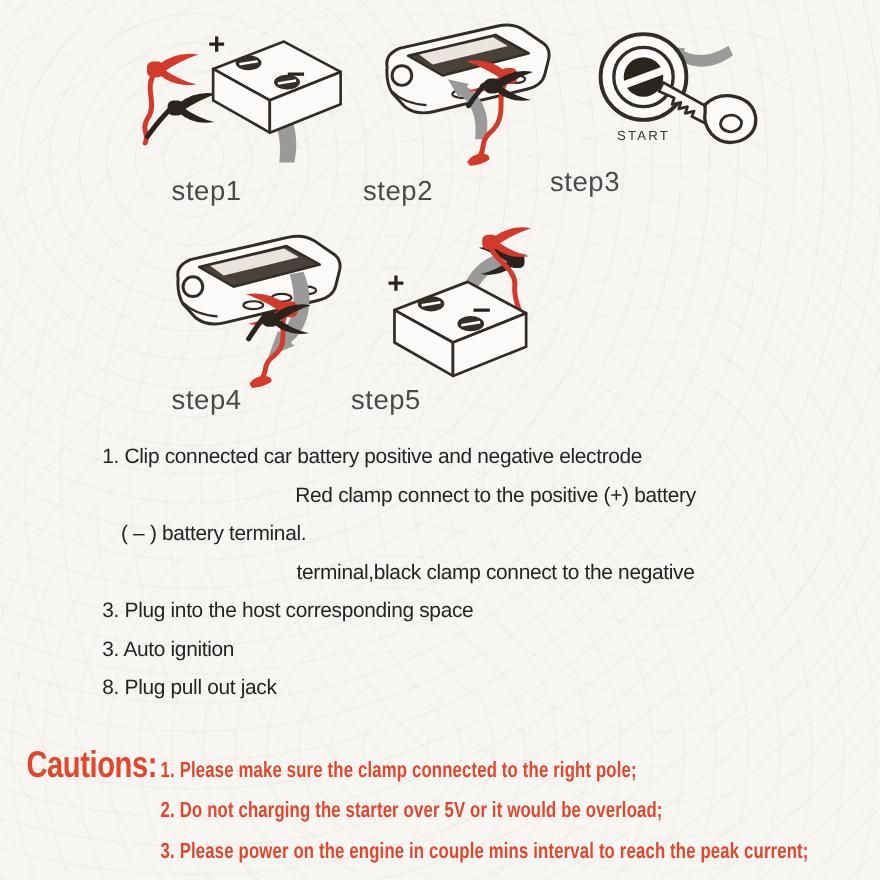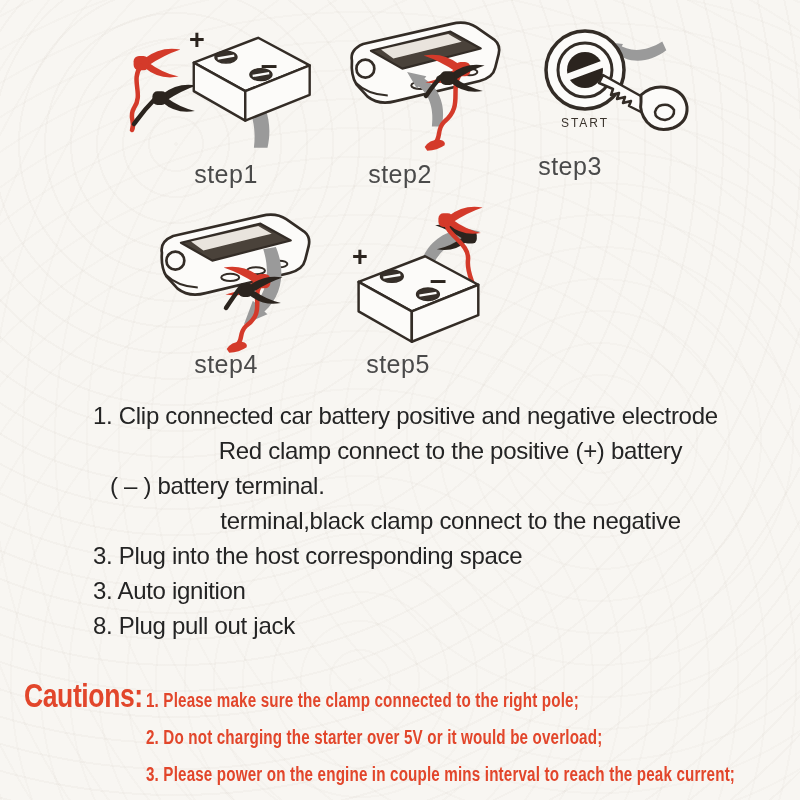--- a/index.html
+++ b/index.html
@@ -12,26 +12,26 @@
   
   body::before{
     content:"";position:absolute;inset:0;pointer-events:none;
     background:
       repeating-radial-gradient(circle at 22% 18%, rgba(160,145,130,0.05) 0 2px, transparent 2px 26px),
       repeating-radial-gradient(circle at 75% 55%, rgba(160,145,130,0.04) 0 2px, transparent 2px 32px),
       repeating-radial-gradient(circle at 45% 85%, rgba(160,145,130,0.04) 0 2px, transparent 2px 29px);
   }
   .fig{position:absolute;}
   .step-label{
-    position:absolute;width:140px;text-align:center;
+    position:absolute;width:140px;text-align:left;
     font-size:25px;color:#4a4a4a;letter-spacing:0.5px;
   }
   .instructions{
     position:absolute;left:93px;top:398px;width:690px;
-    font-size:24px;letter-spacing:-0.3px;color:#242424;
+    font-size:19px;letter-spacing:-0.3px;color:#242424;
   }
   .instr-line{line-height:35px;white-space:pre;}
   .indent-a{padding-left:25px;text-align:center;}
   .indent-b{padding-left:17px;}
   .caution-heading{
     position:absolute;left:24px;top:676px;
     font-size:34px;font-weight:bold;color:#e2462b;
     transform:scaleX(0.78);transform-origin:left top;
     letter-spacing:-0.5px;white-space:nowrap;
   }
@@ -170,21 +170,21 @@
     <use href="#sym-battery" xlink:href="#sym-battery" transform="translate(4,42) scale(0.95)"></use>
   </g>
   <text x="32" y="66" text-anchor="middle" font-size="27" font-weight="bold" fill="#2b241e">+</text>
   <text x="110" y="90" text-anchor="middle" font-size="30" font-weight="bold" fill="#2b241e">–</text>
 </svg>
 
 <div class="step-label" style="left:156px;top:160px">step1</div>
 <div class="step-label" style="left:330px;top:160px">step2</div>
 <div class="step-label" style="left:500px;top:152px">step3</div>
 <div class="step-label" style="left:156px;top:350px">step4</div>
-<div class="step-label" style="left:328px;top:350px">step5</div>
+<div class="step-label" style="left:319px;top:350px">step5</div>
 
 <div class="instructions">
   <div class="instr-line">1. Clip connected car battery positive and negative electrode</div>
   <div class="instr-line indent-a">Red clamp connect to the positive (+) battery</div>
   <div class="instr-line indent-b">( – ) battery terminal.</div>
   <div class="instr-line indent-a">terminal,black clamp connect to the negative</div>
   <div class="instr-line">3. Plug into the host corresponding space</div>
   <div class="instr-line">3. Auto ignition</div>
   <div class="instr-line">8. Plug pull out jack</div>
 </div>

